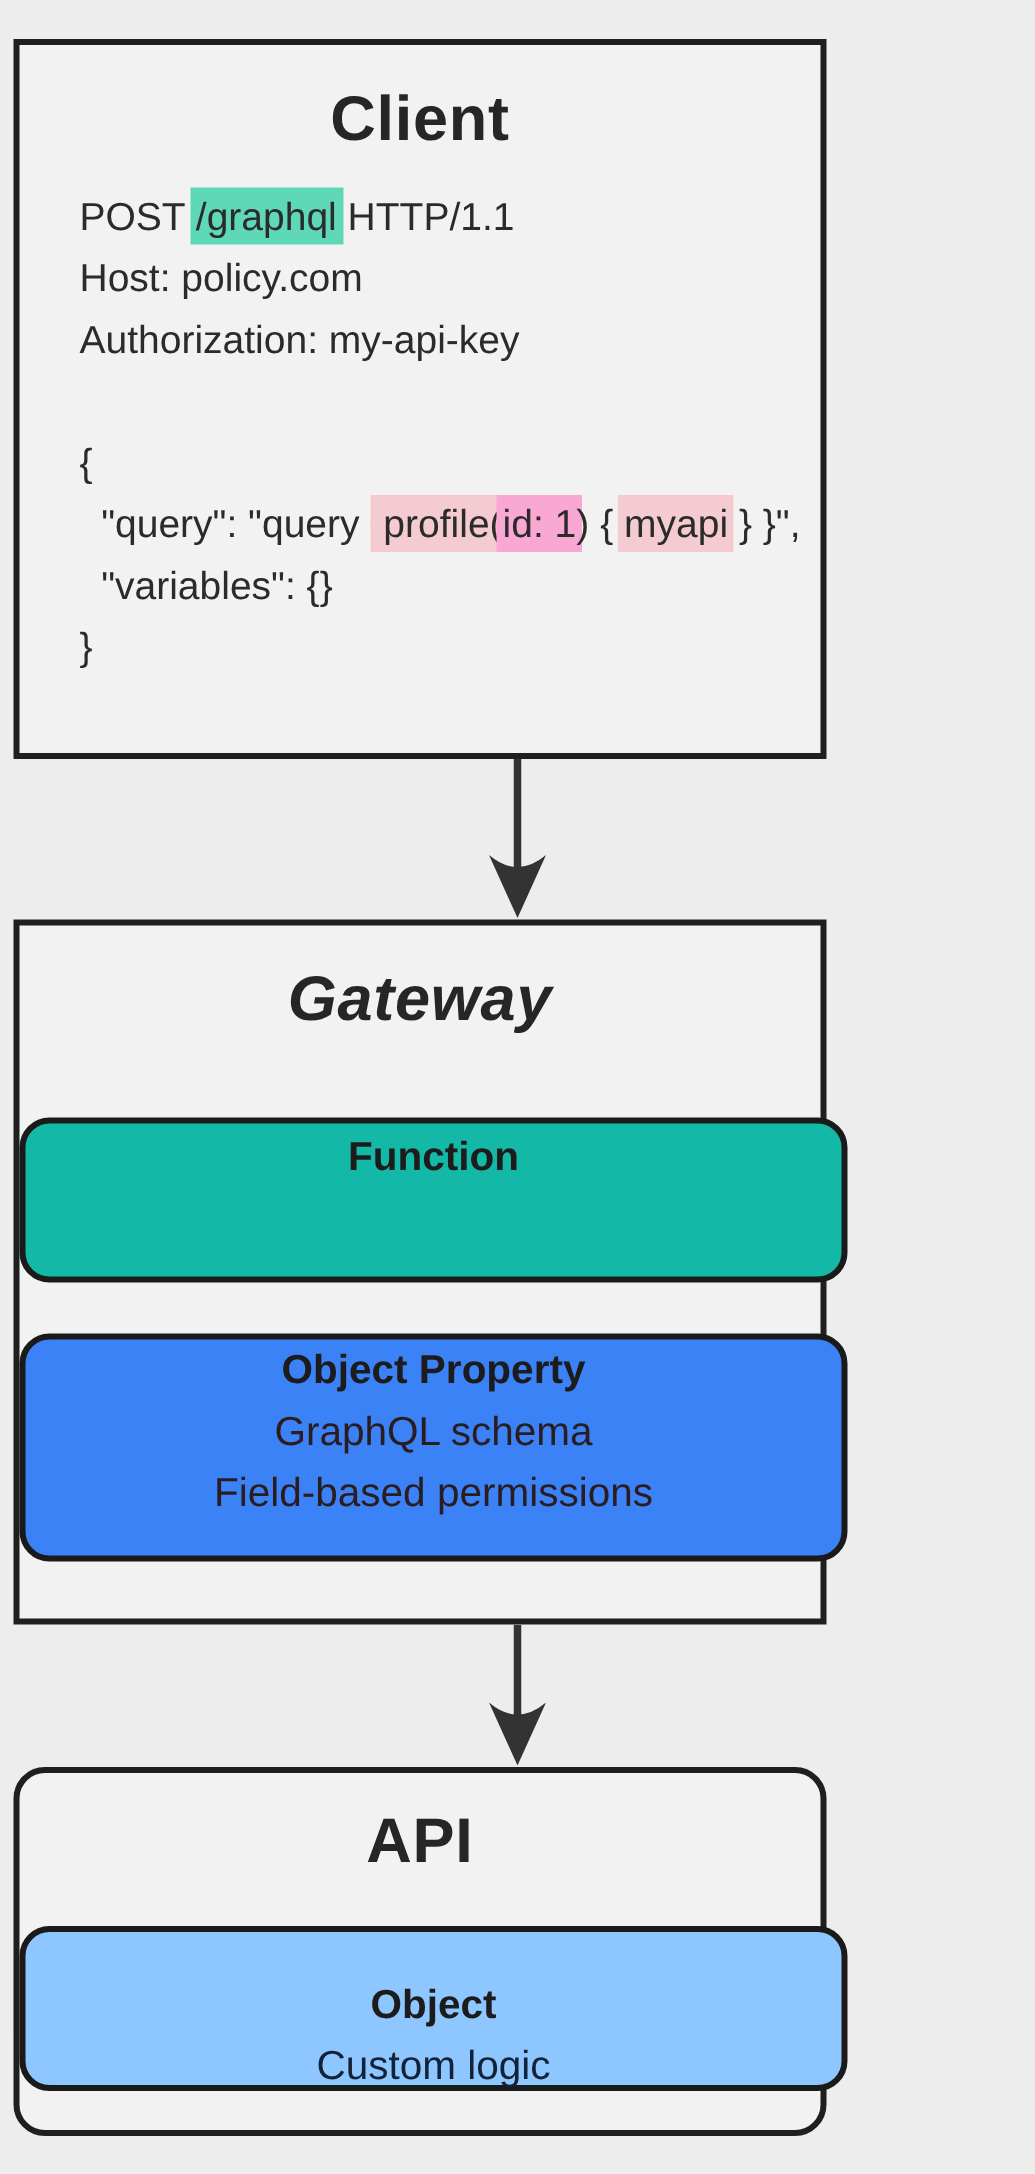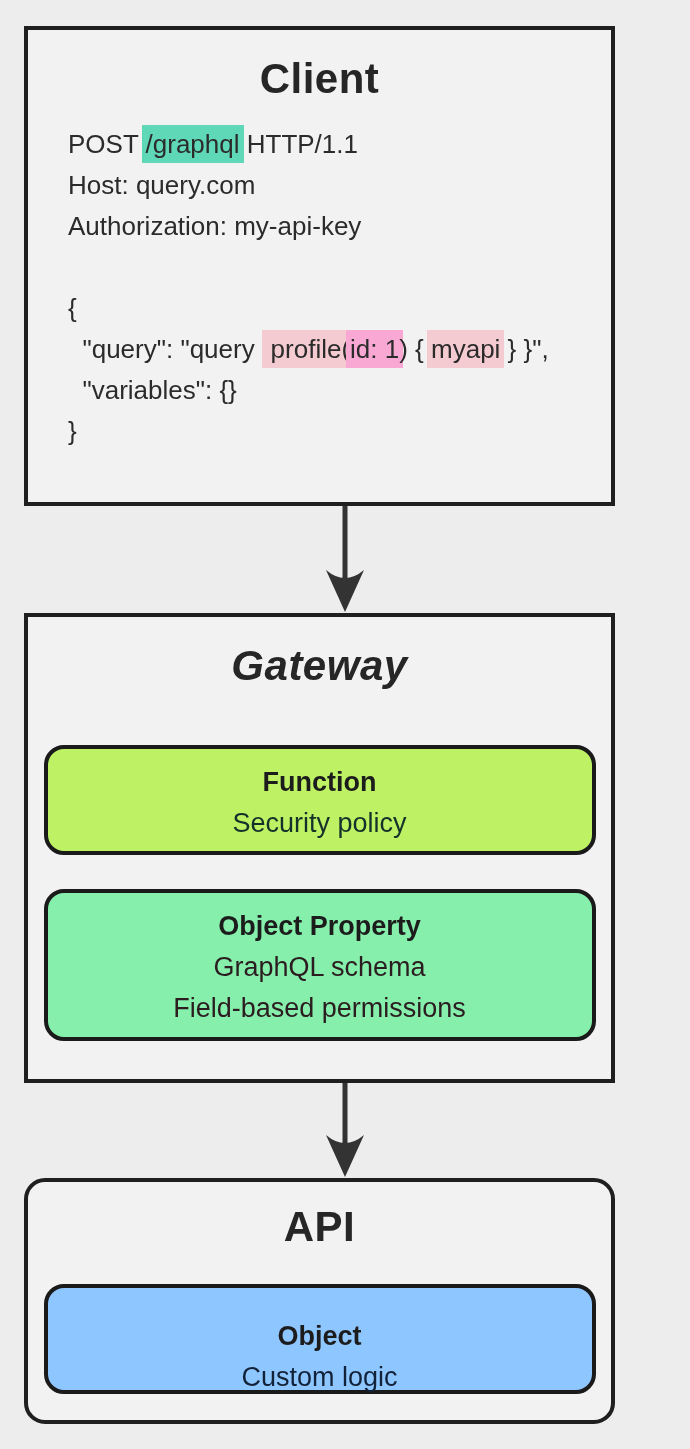--- a/index.html
+++ b/index.html
@@ -8,22 +8,22 @@
     background: #ededed;
     font-family: "Liberation Sans", "DejaVu Sans", sans-serif;
     color: #262626;
     width: 690px;
     height: 1449px;
     overflow: hidden;
   }
   .canvas { width: 690px; height: 1449px; position: relative; }
 
   .panel {
-    margin-left: 24px;
-    width: 591px;
+    margin-left: 9px;
+    width: 542px;
     border: 4px solid #1f1f1f;
     background: #f2f2f2;
   }
   .panel-title {
     text-align: center;
     font-weight: 700;
     font-size: 42px;
     line-height: 50px;
     color: #262626;
     letter-spacing: 0.5px;
@@ -70,59 +70,58 @@
     width: 552px;
     margin: 0 auto;
     border: 4px solid #1a1a1a;
     border-radius: 20px;
     text-align: center;
     font-size: 27px;
     line-height: 41px;
     color: #16302a;
   }
   .card .card-label { font-weight: 700; color: #1c1c1c; }
-  .card-teal { background: #bef264; height: 110px; padding-top: 13px; margin-top: 54px; }
-  .card-pink { background: #86efac; height: 152px; padding-top: 13px; margin-top: 34px; color: #2a1c1f; }
+  .card-teal { background: #14b8a6; height: 110px; padding-top: 2px; margin-top: 54px; }
+  .card-pink { background: #3b82f6; height: 152px; margin-top: 34px; color: #2a1c1f; }
   .card-blue { background: #8ec6ff; height: 110px; padding-top: 28px; margin-top: 32px; color: #122238; }
 
   
   .api-panel { height: 246px; border-radius: 21px; }
   .api-panel .panel-title { margin-top: 20px; }
 </style>
 </head>
 <body>
 
 <div class="canvas">
 
   <div class="panel client-panel">
     <div class="panel-title">Client</div>
     <div class="code">
       <div class="line"><span>POST </span><span class="hl hl-teal">/graphql</span><span> HTTP/1.1</span></div>
-      <div class="line">Host: query.com</div>
+      <div class="line">Host: policy.com</div>
       <div class="line">Authorization: my-api-key</div>
       <div class="line"></div>
       <div class="line">{</div>
       <div class="line"><span>  "query": "query {</span><span class="hl hl-pink hl-extend-left">profile(</span><span class="hl hl-blue">id: 1</span><span>) { </span><span class="hl hl-pink">myapi</span><span> } }",</span></div>
       <div class="line">  "variables": {}</div>
       <div class="line">}</div>
     </div>
   </div>
 
   <div class="arrow-wrap a1">
     <svg width="44" height="107" viewBox="0 0 44 107">
       <line x1="22" y1="0" x2="22" y2="82" stroke="#333333" stroke-width="5"></line>
       <path d="M22 106 L3 64 Q22 80 41 64 Z" fill="#333333"></path>
     </svg>
   </div>
 
   <div class="panel gateway-panel">
     <div class="panel-title">Gateway</div>
     <div class="card card-teal">
       <div class="card-label">Function</div>
-      <div>Security policy</div>
     </div>
     <div class="card card-pink">
       <div class="card-label">Object Property</div>
       <div>GraphQL schema</div>
       <div>Field-based permissions</div>
     </div>
   </div>
 
   <div class="arrow-wrap a2">
     <svg width="44" height="95" viewBox="0 0 44 95">

